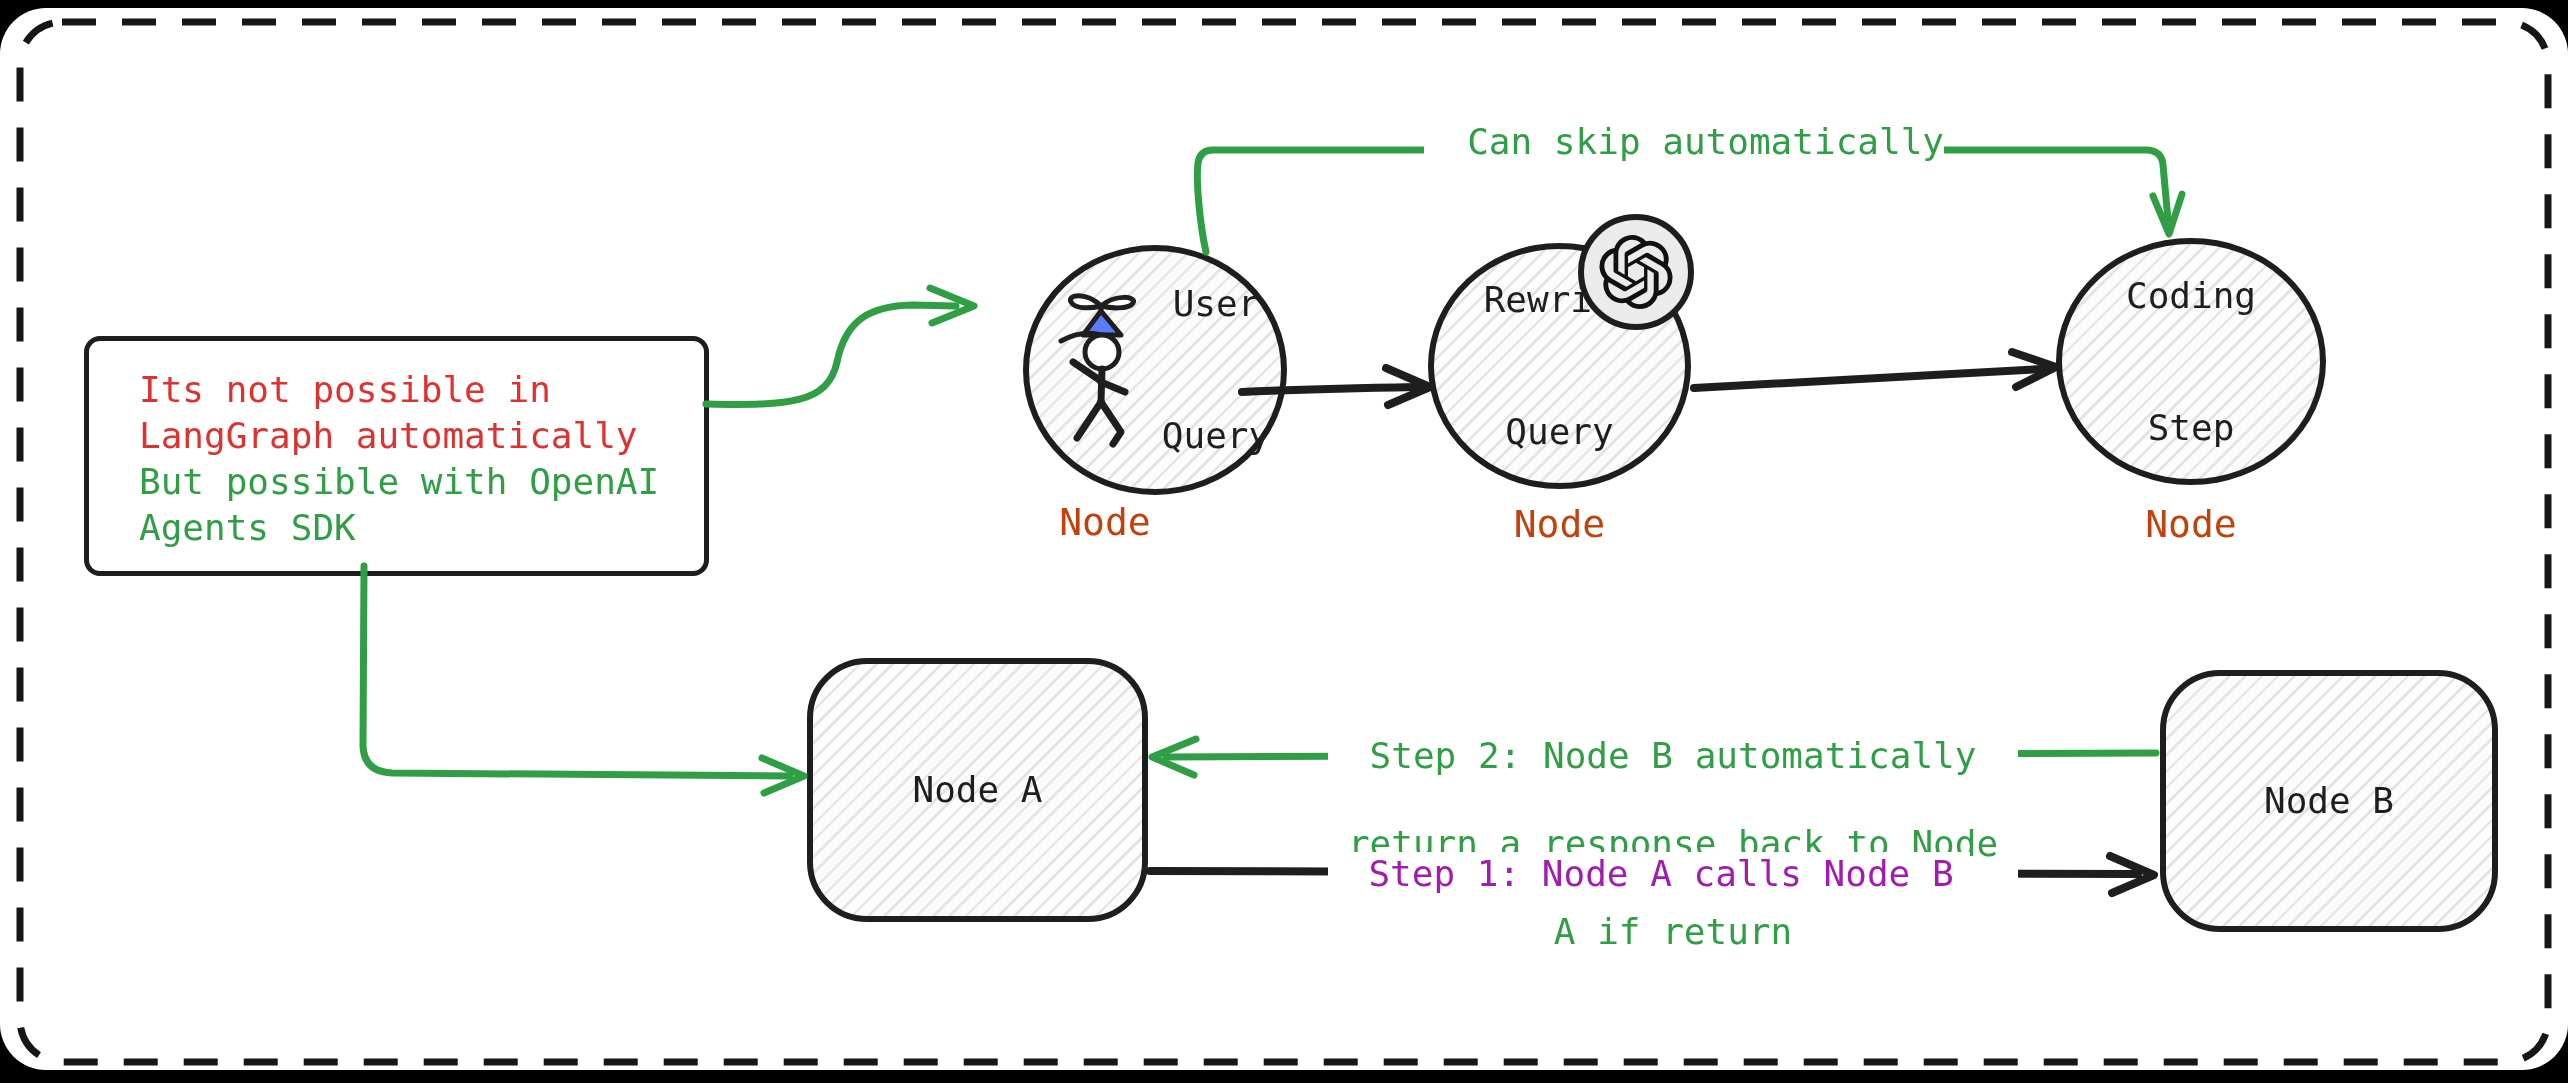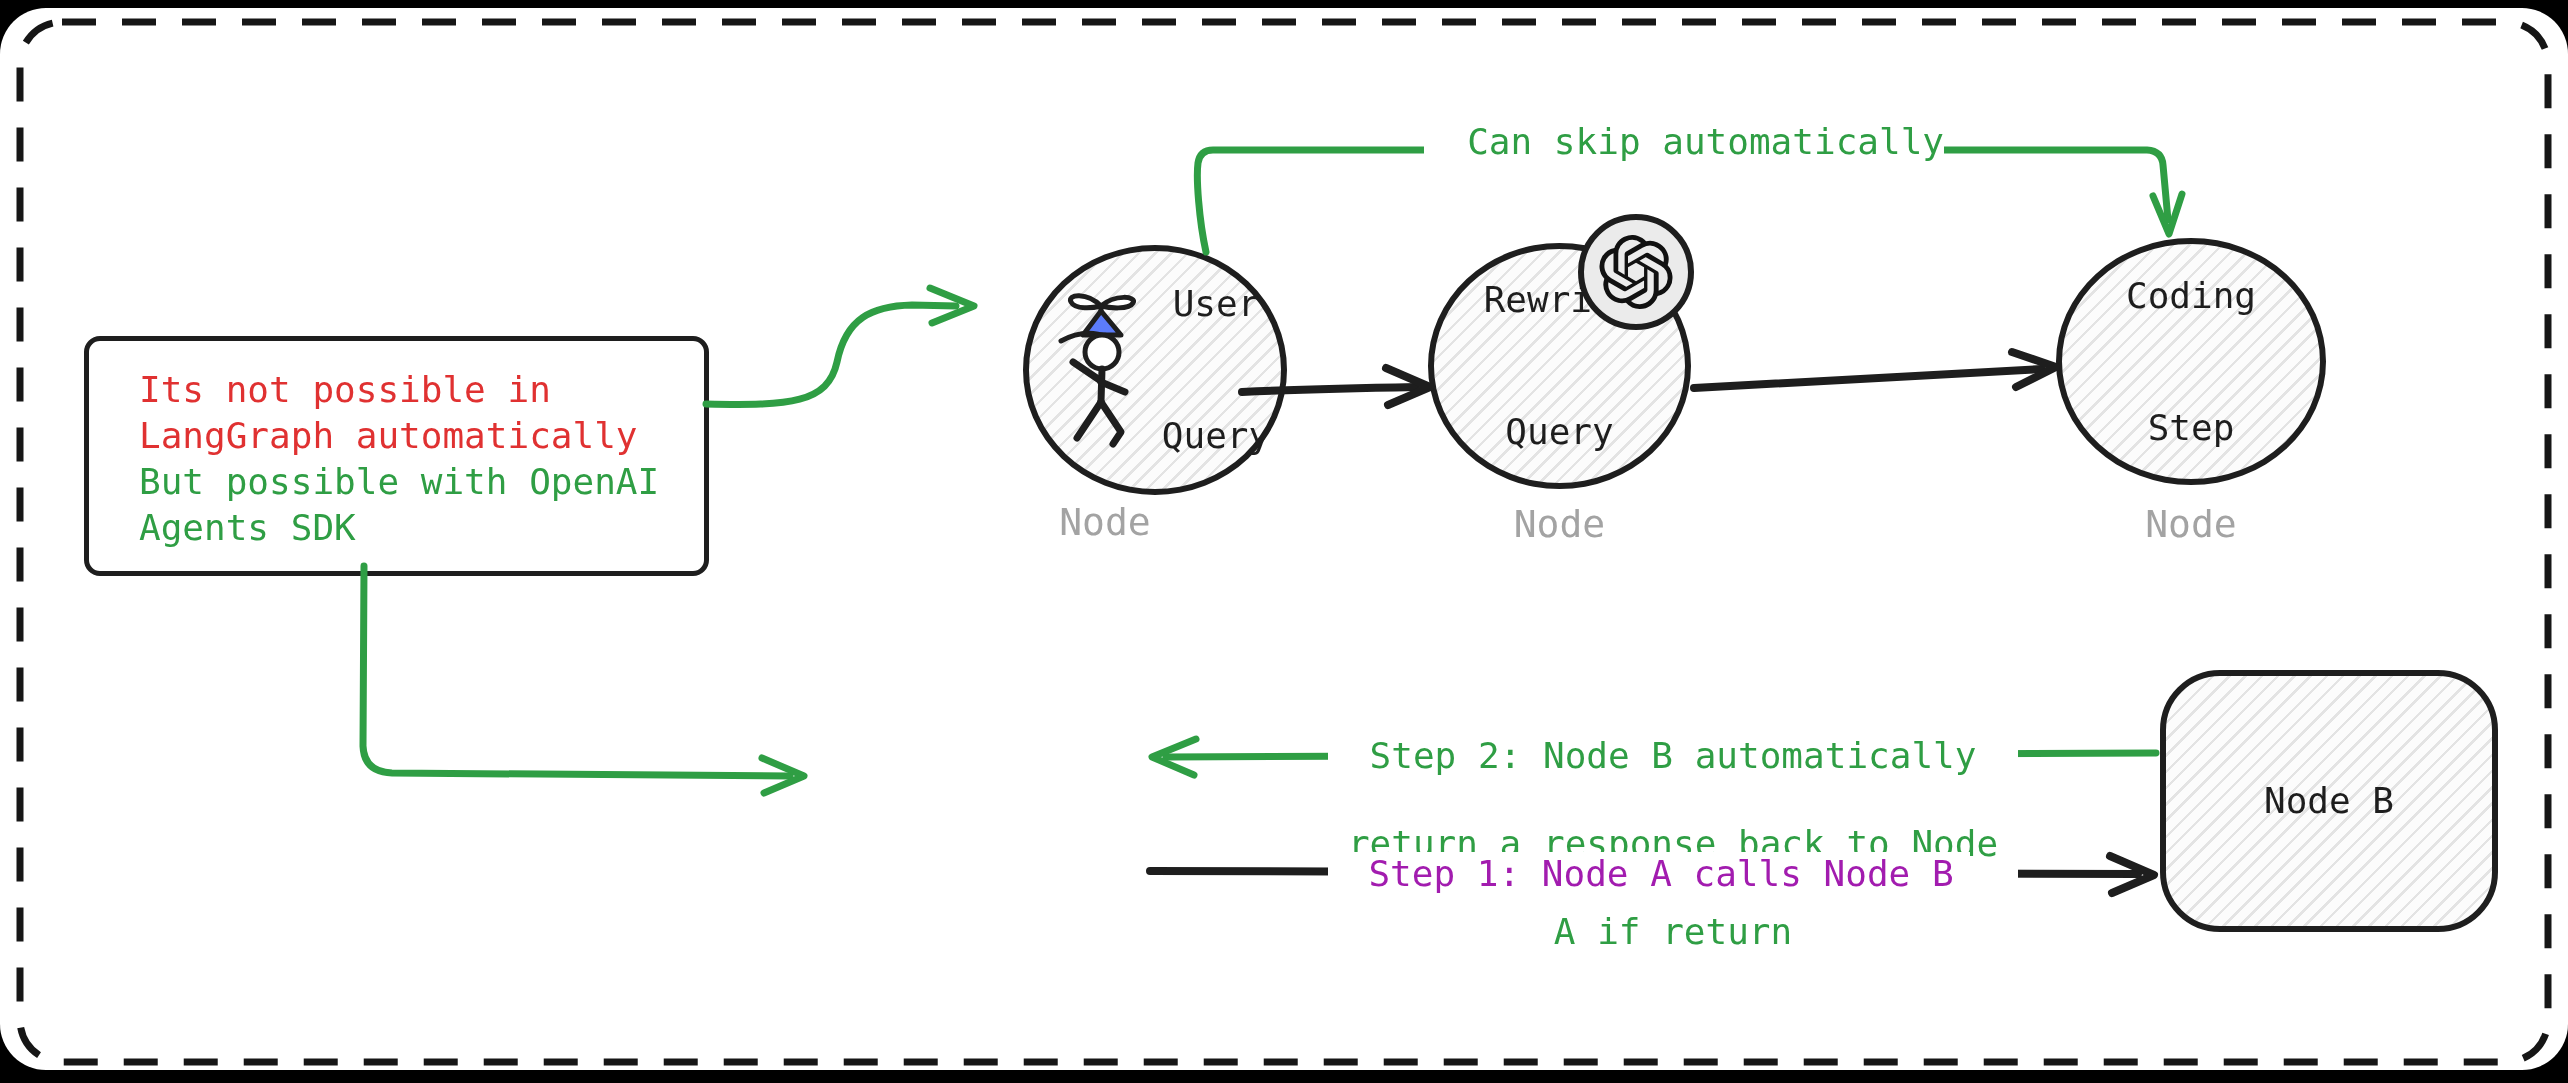--- a/index.html
+++ b/index.html
@@ -17,21 +17,21 @@
     background-color:#fcfcfc;
     background-image:repeating-linear-gradient(135deg, rgba(0,0,0,0) 0 9px, rgba(100,100,100,0.16) 9px 11.5px);
   }
   .shape{border:6px solid #1e1e1e;box-sizing:border-box;z-index:2;}
   .circle{border-radius:50%;display:flex;align-items:center;justify-content:center;}
   .rbox{border-radius:60px;display:flex;align-items:center;justify-content:center;}
   .node-label{
     font-size:36px;line-height:44px;color:#1e1e1e;text-align:center;white-space:pre;
   }
   .caption{
-    position:absolute;z-index:3;font-size:38px;color:#a3a3a3;text-align:center;
+    position:absolute;z-index:3;font-size:38px;color:#c2410c;text-align:center;
   }
   #note-box{
     left:84px;top:336px;width:625px;height:240px;border:5px solid #1e1e1e;
     border-radius:16px;box-sizing:border-box;background:#fff;z-index:2;
     padding:26px 20px 0 50px;
   }
   #note-box .line{font-size:36px;line-height:46px;white-space:pre;}
   .red-text{color:#e03131;}
   .green-text{color:#2f9e44;}
   .ink-text{color:#a21caf;}
@@ -147,20 +147,23 @@
   <div id="circle-coding" class="abs shape circle hatch">
     <div class="node-label">
       <div>Coding</div>
       <div>Step</div>
     </div>
   </div>
   <div class="caption" style="left:2056px;top:502px;width:270px;">Node</div>
 
   <div class="float-label green-text" style="left:1424px;top:120px;width:520px;text-align:right;">Can skip automatically</div>
 
+  <div id="node-a-box" class="abs shape rbox hatch">
+    <div class="node-label">Node A</div>
+  </div>
   <div id="node-b-box" class="abs shape rbox hatch">
     <div class="node-label">Node B</div>
   </div>
 
   <div class="float-label green-text" style="left:1328px;top:690px;width:690px;">
     <div>Step 2: Node B automatically</div>
     <div>return a response back to Node</div>
     <div>A if return</div>
   </div>
 

